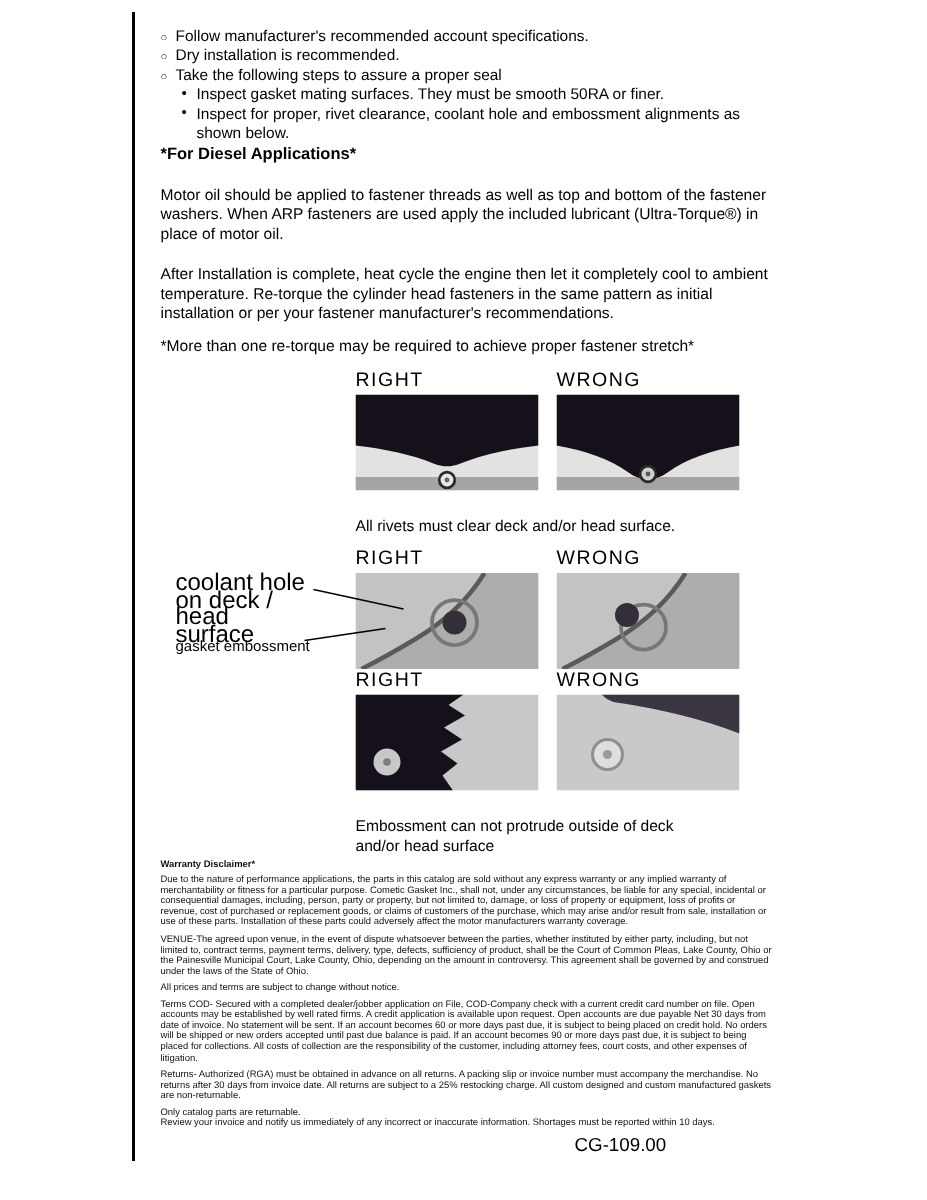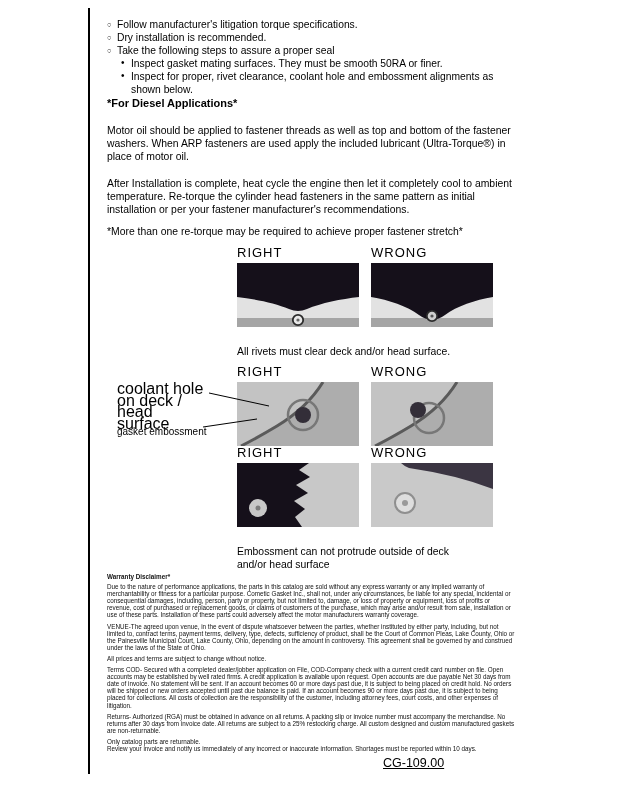--- a/index.html
+++ b/index.html
@@ -31,34 +31,34 @@
 
   .r2-l1 { position:absolute; left:-120px; top:1px; width:92px; font-size:16px; line-height:11.5px; }
   .r2-l2 { position:absolute; left:-120px; top:44px; width:110px; font-size:10px; line-height:11.5px; }
   .r2-connectors { position:absolute; left:-120px; top:0; width:175px; height:64px; pointer-events:none; }
 
   .disclaimer { position:absolute; left:107px; top:573px; width:408px; font-size:6.3px; line-height:7.1px; color:#111; }
   .disc-h { font-weight:bold; margin-bottom:3px; }
   .disc-p { margin-bottom:4px; }
   .disc-p.tight { margin-bottom:0; }
 
-  .footer-code { position:absolute; left:383px; top:756px; font-size:12.5px;text-decoration:underline; }
+  .footer-code { position:absolute; left:383px; top:756px; font-size:12.5px; }
 </style>
 </head>
 <body>
 
 <div class="page">
   <div class="left-rule"></div>
 
   <div class="content">
 
     <div>
       <div class="li">
         <span class="mk1">○</span>
-        <span>Follow manufacturer's litigation torque specifications.</span>
+        <span>Follow manufacturer's recommended account specifications.</span>
       </div>
       <div class="li">
         <span class="mk1">○</span>
         <span>Dry installation is recommended.</span>
       </div>
       <div class="li">
         <span class="mk1">○</span>
         <span>Take the following steps to assure a proper seal</span>
       </div>
       <div class="li sub">

